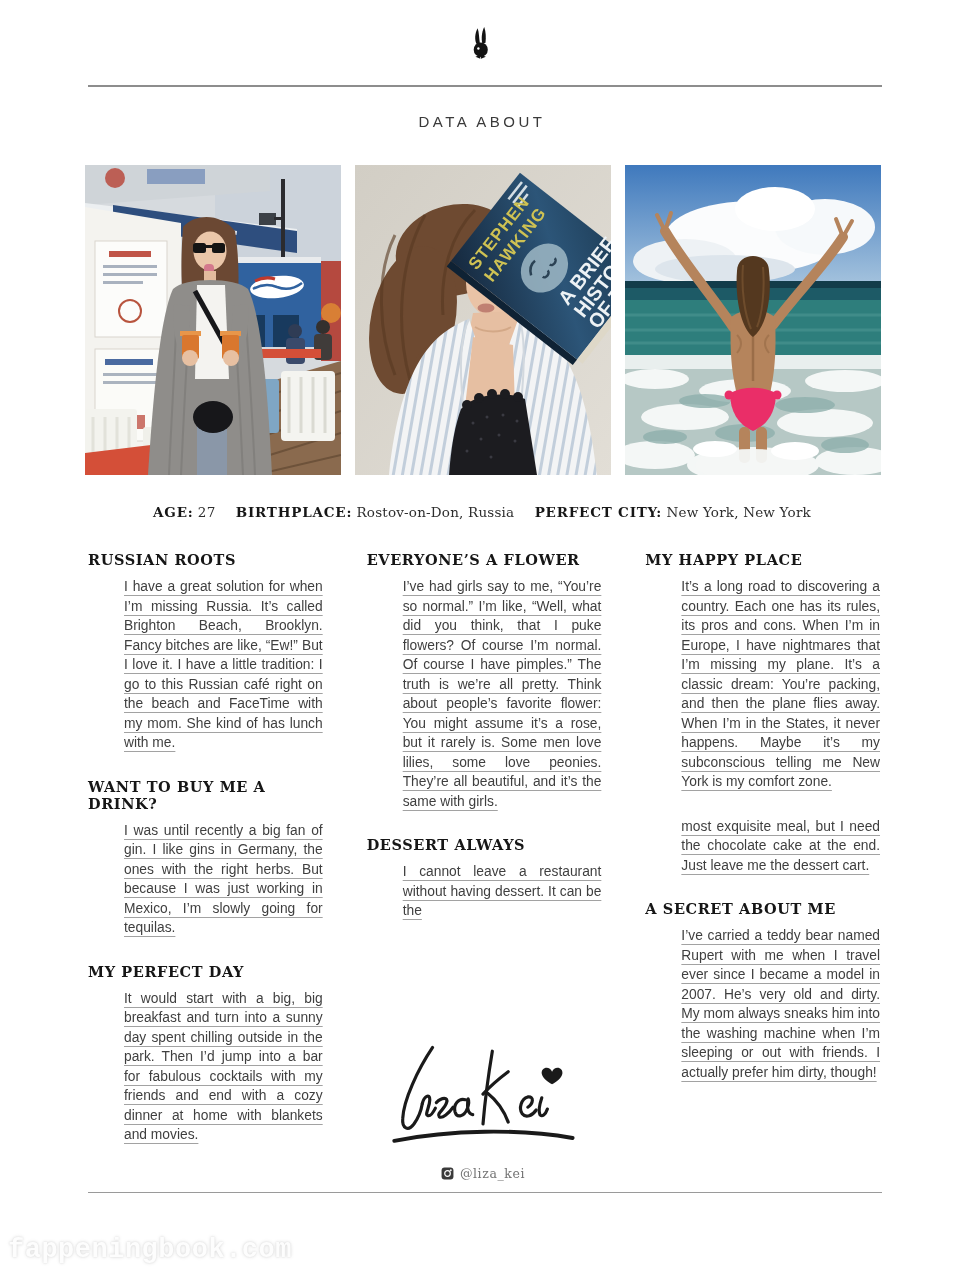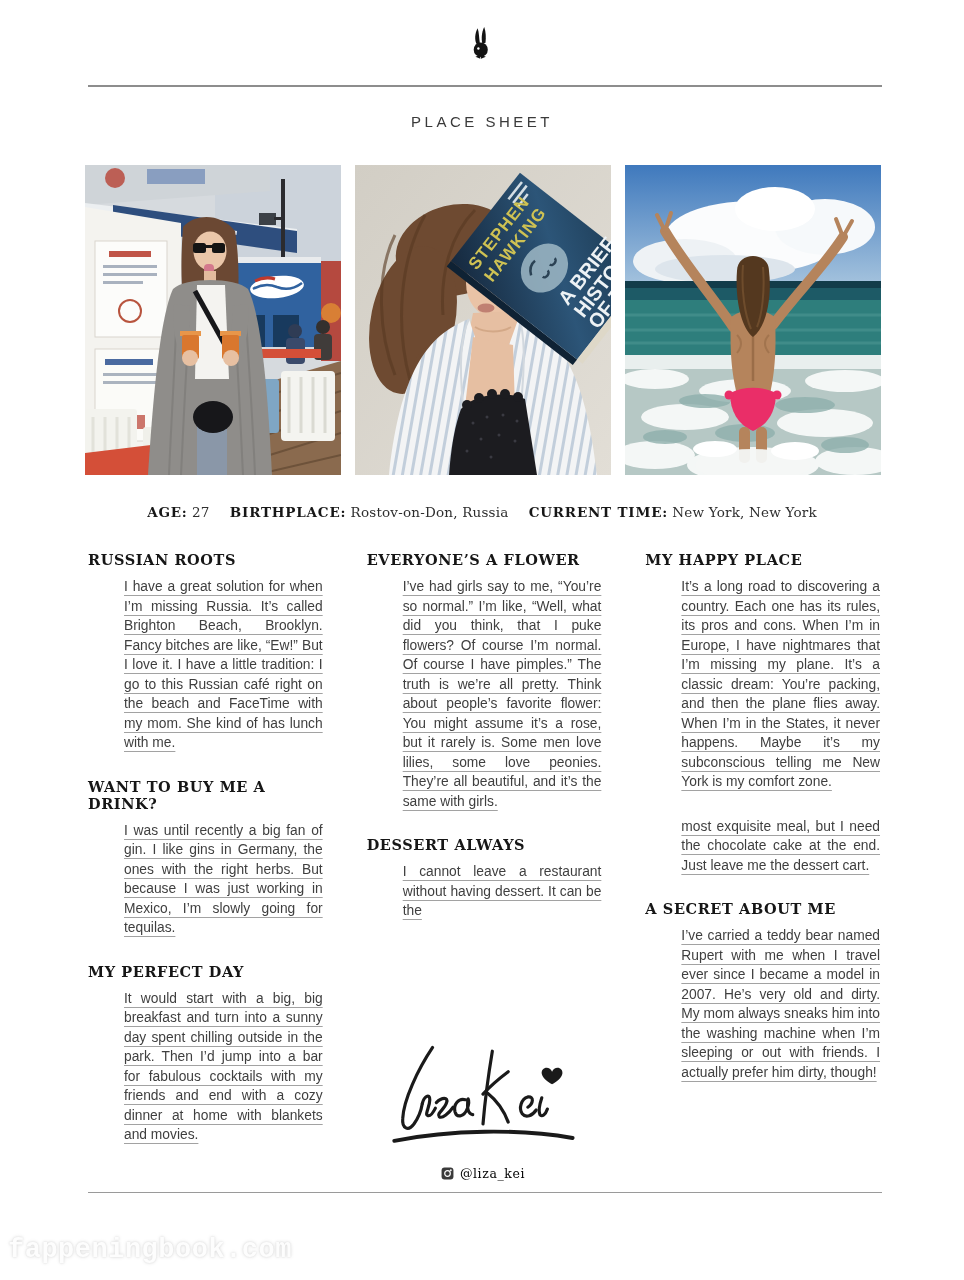--- a/index.html
+++ b/index.html
@@ -31,21 +31,21 @@
   .sec-h{margin:0 0 9px 2px;font-family:"DejaVu Serif",serif;font-weight:bold;
          font-size:14.5px;letter-spacing:0.6px;color:#161616;}
   .sec-p{margin:0 0 0 38px;font-size:13.8px;line-height:19.5px;color:#3f3f3f;
          text-align:justify;text-decoration:underline;text-decoration-color:#a2a2a2;
          text-decoration-thickness:1px;text-underline-offset:4px;}
 
   
   .signature-block{position:absolute;top:1040px;left:366px;width:234px;text-align:center;}
   .sig-svg{width:210px;height:112px;}
   .handle-row{margin-top:10px;display:flex;justify-content:center;align-items:center;gap:6px;
-              font-family:"DejaVu Serif",serif;font-size:12.5px;letter-spacing:0.6px;color:#000000;}
+              font-family:"DejaVu Serif",serif;font-size:12.5px;letter-spacing:0.6px;color:#737373;}
   .ig-icon{width:13px;height:13px;}
 
   
   .foot-rule{position:absolute;top:1192px;left:88px;width:794px;border-top:1px solid #9a9a9a;}
   .watermark{position:absolute;top:1235px;left:8px;font-size:27px;font-weight:bold;
              letter-spacing:0.5px;color:#fdfdfd;
              text-shadow:0 0 2px #d8d8d8,0 0 4px #e4e4e4;font-family:Liberation Mono, monospace;}
 </style>
 </head>
 <body>
@@ -59,21 +59,21 @@
         <path d="M15.9 0.4 C13.4 5.2 13.1 11.8 14.2 15.8 L17.1 14.9 C17.7 9.6 17.3 4.4 15.9 0.4 Z"></path>
         <ellipse cx="12.7" cy="21.2" rx="6.5" ry="6.7"></ellipse>
         <path d="M7.8 27.8 L12.3 25.9 L12.3 29.7 Z"></path>
         <path d="M17.4 27.8 L12.9 25.9 L12.9 29.7 Z"></path>
       </g>
       <circle cx="10.5" cy="20.2" r="1.1" fill="#ffffff"></circle>
     </svg>
   </div>
 
   <div class="head-rule"></div>
-  <div class="page-title">PLACE SHEET</div>
+  <div class="page-title">DATA ABOUT</div>
 
   <div class="photos">
 
     <div class="photo">
       <svg viewBox="0 0 256 310" width="256" height="310">
         <rect width="256" height="310" fill="#d6dade"></rect>
         <rect x="130" y="0" width="126" height="140" fill="#ccd3db"></rect>
 
         <polygon points="0,0 185,0 185,26 0,40" fill="#cfd4d8"></polygon>
         <circle cx="30" cy="13" r="10" fill="#b84a3e" opacity="0.85"></circle>
@@ -293,21 +293,21 @@
   <div class="stats-line">
     <span class="stat-group">
       <span class="stat-label">AGE:</span>
       <span class="stat-value">27</span>
     </span>
     <span class="stat-group">
       <span class="stat-label">BIRTHPLACE:</span>
       <span class="stat-value">Rostov-on-Don, Russia</span>
     </span>
     <span class="stat-group">
-      <span class="stat-label">CURRENT TIME:</span>
+      <span class="stat-label">PERFECT CITY:</span>
       <span class="stat-value">New York, New York</span>
     </span>
   </div>
 
   <div class="columns">
     <div class="col">
       <div class="sec">
         <h3 class="sec-h">RUSSIAN ROOTS</h3>
         <p class="sec-p">I have a great solution for when I’m missing Russia. It’s called Brighton Beach, Brooklyn. Fancy bitches are like, “Ew!” But I love it. I have a little tradition: I go to this Russian café right on the beach and FaceTime with my mom. She kind of has lunch with me.</p>
       </div>

